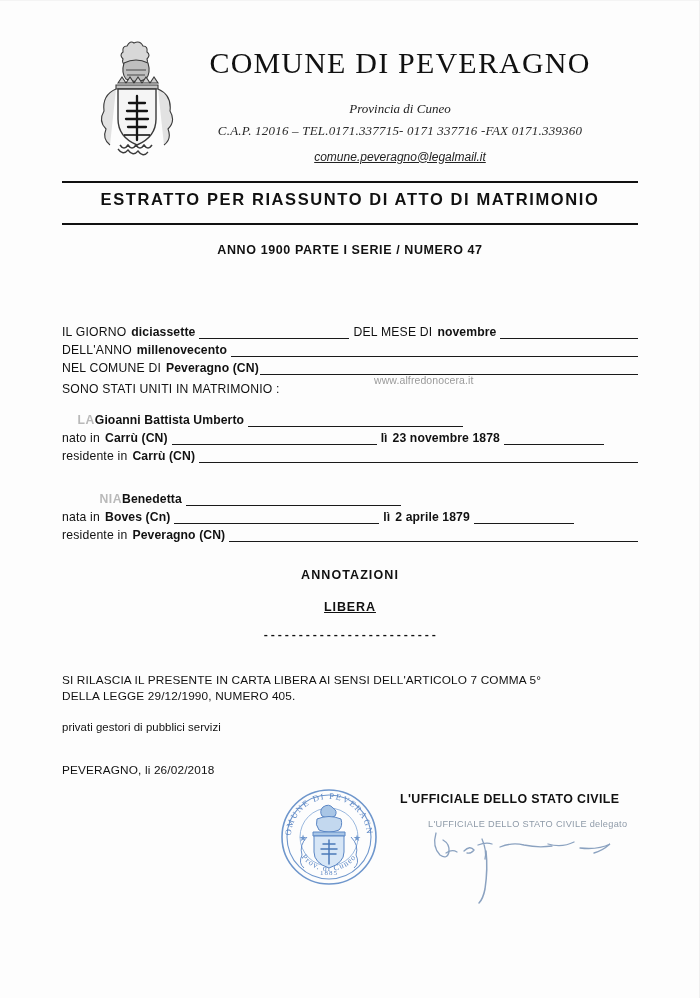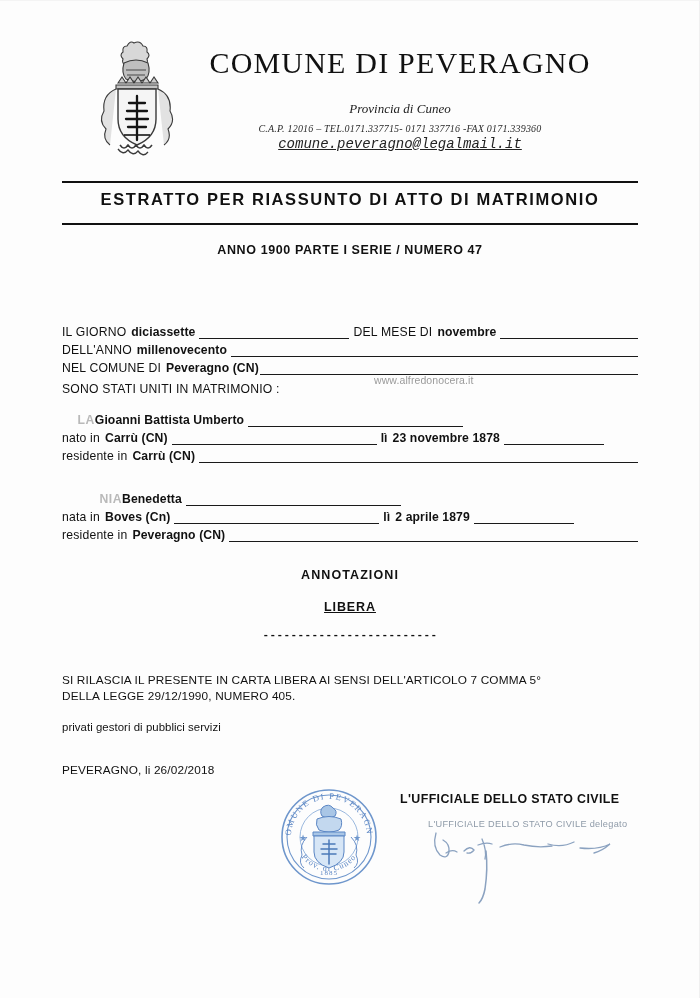--- a/index.html
+++ b/index.html
@@ -53,41 +53,41 @@
     font-family: "Liberation Serif", serif;
     font-style: italic;
     font-weight: normal;
     font-size: 13px;
     margin-top: 22px;
     color: #222;
   }
   .contact-line {
     font-family: "Liberation Serif", serif;
     font-style: italic;
-    font-size: 10px;
+    font-size: 13px;
     letter-spacing: 0.2px;
     margin-top: 6px;
     color: #2a2a2a;
     white-space: nowrap;
   }
   .contact-mail {
     font-family: "Liberation Sans", sans-serif;
     font-style: italic;
     font-size: 8.5px;
     font-weight: bold;
     margin-top: 3px;
     color: #222;
     white-space: nowrap;
   }
   .u { text-decoration: underline; font-weight: normal; }
   .contact-pec {
-    font-family: Liberation Mono, monospace;
+    font-family: Liberation Sans, sans-serif;
     font-style: italic;
-    font-size: 14px;
-    margin-top: 2px;
+    font-size: 12px;
+    margin-top: 11px;
     text-decoration: underline;
     color: #222;
   }
 
   
   .rule {
     position: absolute;
     left: 62px;
     width: 576px;
     height: 2px;

